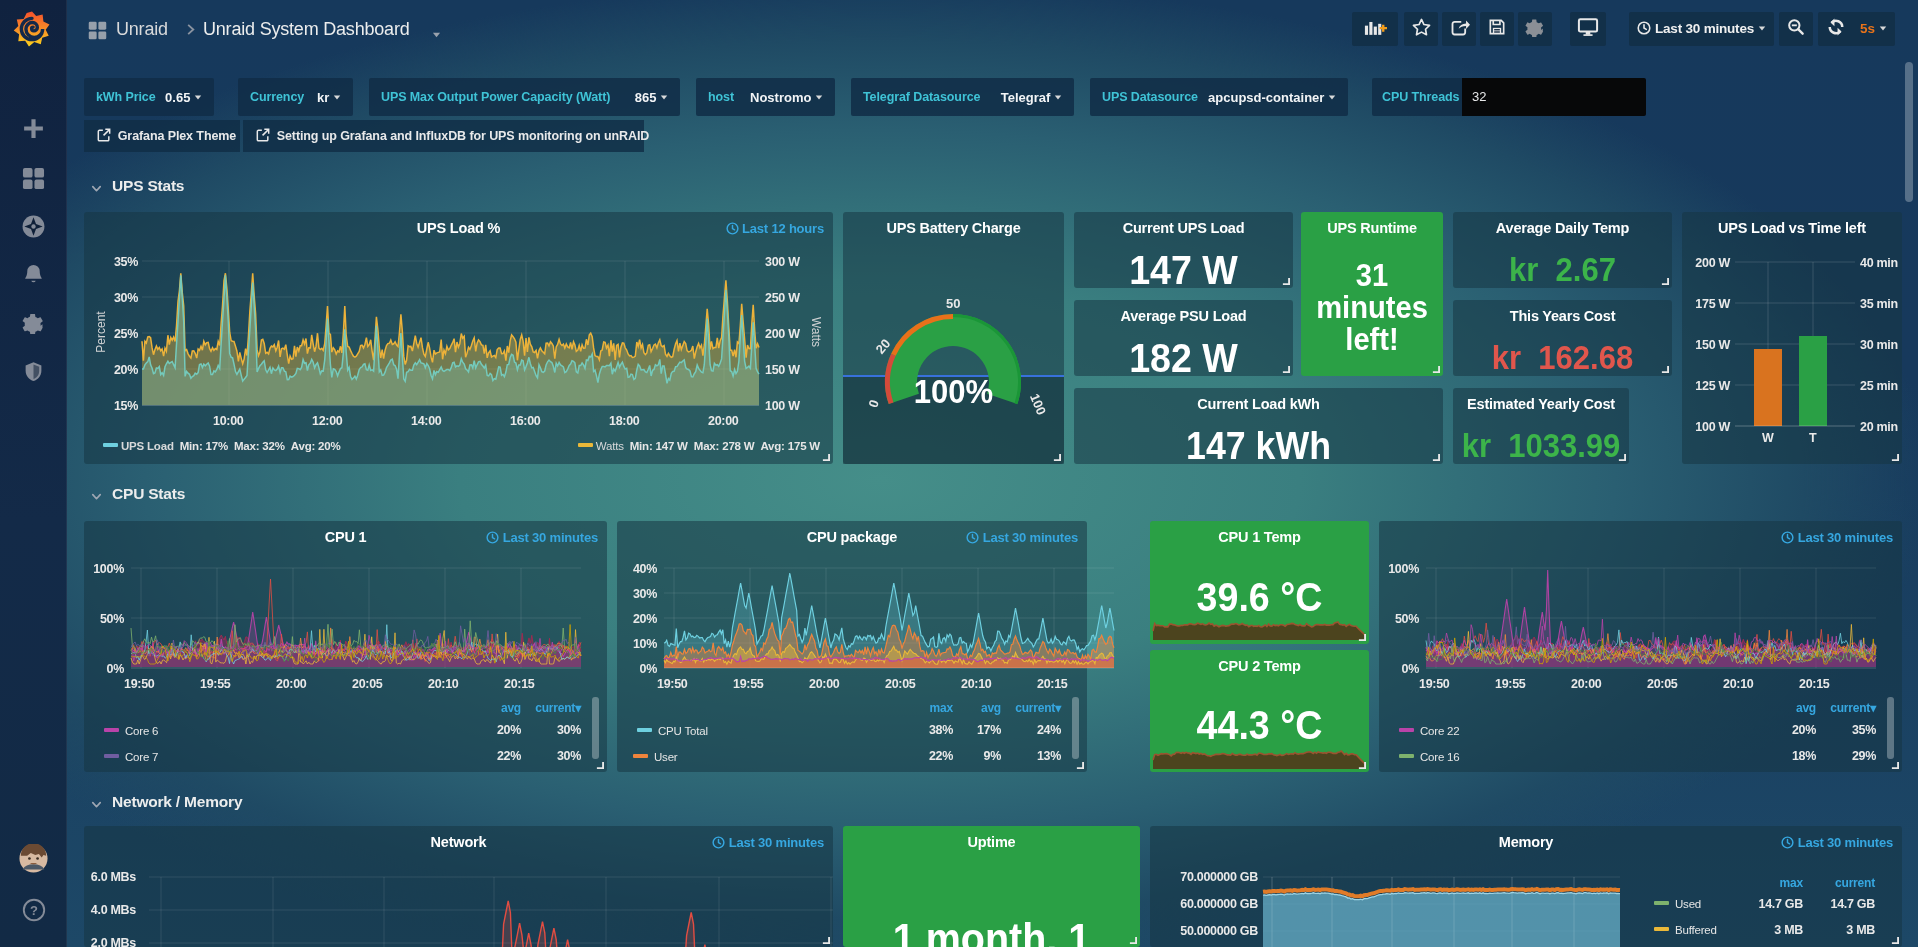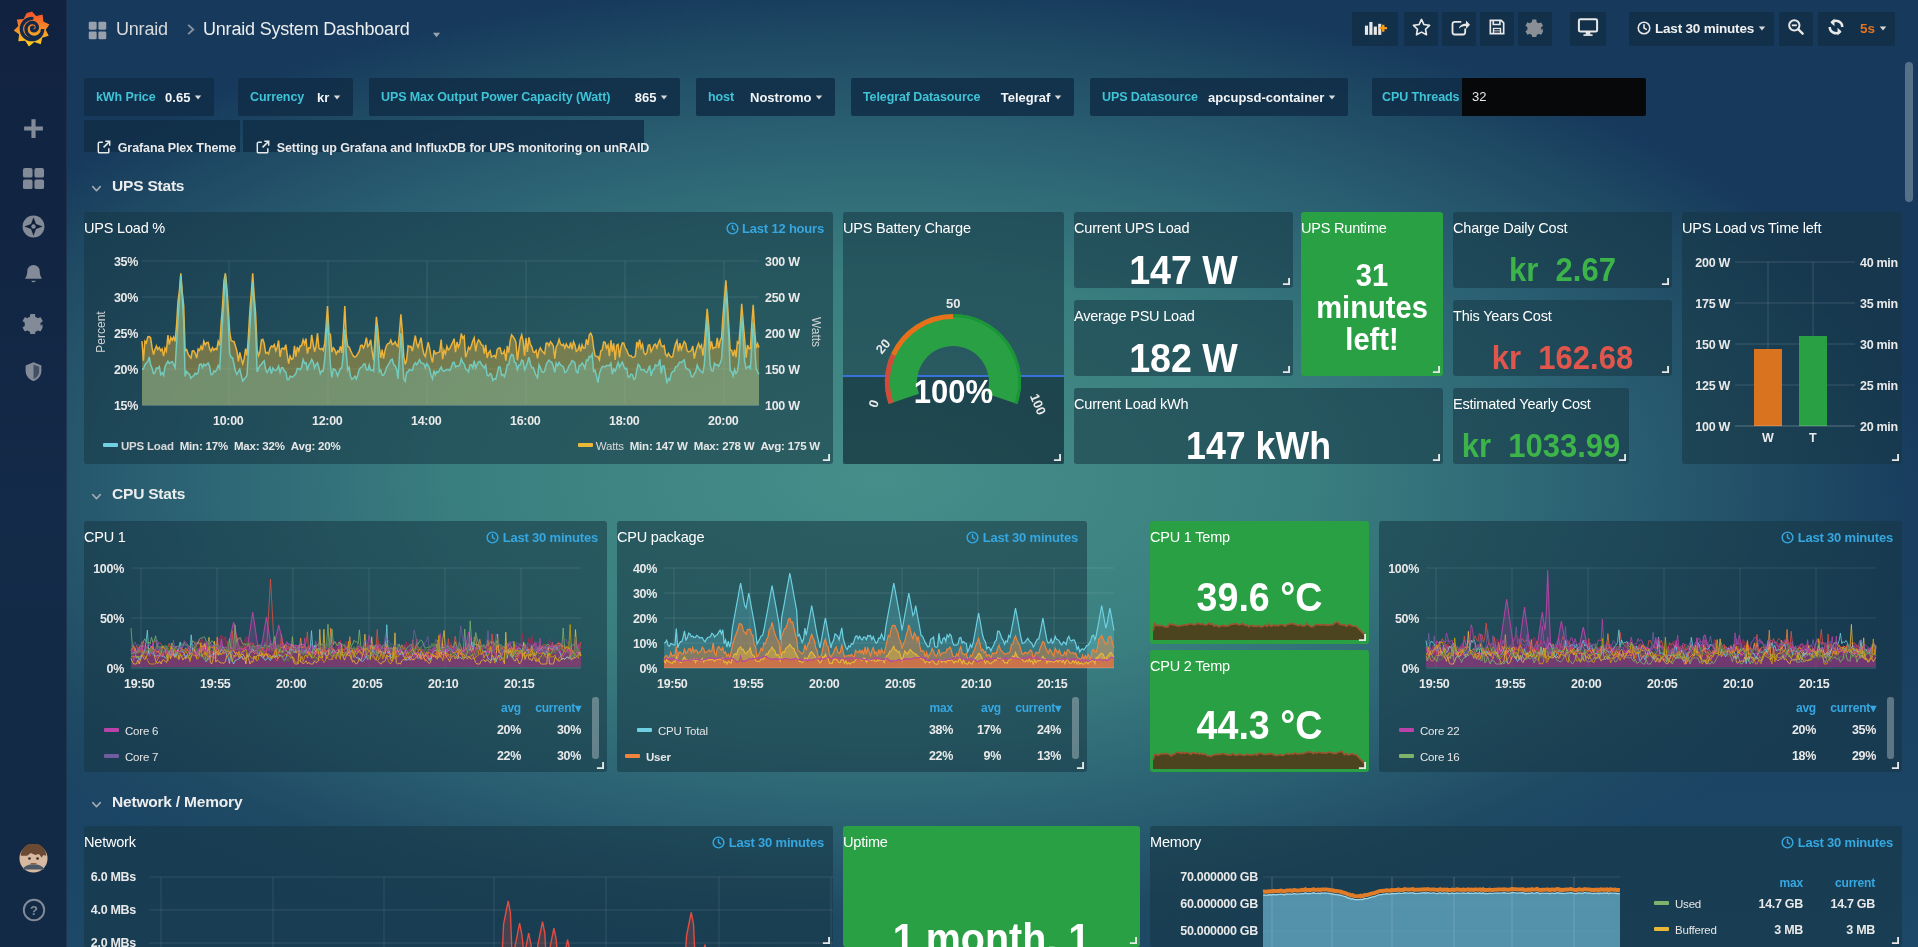--- a/index.html
+++ b/index.html
@@ -1,31 +1,31 @@
 <!DOCTYPE html>
 <html><head><meta charset="utf-8"><style>
 *{margin:0;padding:0;box-sizing:border-box}
 html,body{width:1918px;height:947px;overflow:hidden;font-family:"Liberation Sans",sans-serif}
 body{background:
 radial-gradient(ellipse 1050px 500px at 880px 480px, #458e89 0%, #3a7f80 40%, #2a5f72 70%, #1f4a64 88%, rgba(23,57,90,0) 100%),
 linear-gradient(180deg,#16395c 0%, #17395c 40%, #1d4867 100%);}
 .abs{position:absolute}
 .panel{position:absolute;background:rgba(23,54,67,0.54);border-radius:3px}
 .gpanel{position:absolute;background:#2aa045;border-radius:3px}
-.ptitle{position:absolute;top:8px;left:0;width:100%;text-align:left;color:#ffffff;font-weight:normal;font-size:14.5px;letter-spacing:-0.2px}
+.ptitle{position:absolute;top:8px;left:0;width:100%;text-align:center;color:#ffffff;font-weight:bold;font-size:14.5px;letter-spacing:-0.2px}
 .ptime{position:absolute;top:9px;right:9px;color:#36a7e0;font-size:13px;font-weight:bold;letter-spacing:-0.2px}
 .axl{position:absolute;color:#e9e9e9;font-size:12.5px;font-weight:bold;letter-spacing:-0.3px;white-space:nowrap}
 .axr{position:absolute;color:#e9e9e9;font-size:12.5px;font-weight:bold;text-align:right;letter-spacing:-0.3px;white-space:nowrap}
 .leg{position:absolute;color:#e6e6e6;font-size:11.5px;font-weight:bold;letter-spacing:-0.2px;white-space:nowrap}
 .bluehead{color:#36a7e0;font-weight:bold;font-size:12px;letter-spacing:-0.2px}
 .statv{position:absolute;left:0;width:100%;text-align:center;font-weight:bold;color:#fff;transform:scaleX(0.94);white-space:nowrap}
 .vlabel{color:#3fc3d6;font-weight:bold;font-size:12.5px;letter-spacing:-0.1px}
 .vvalue{color:#f2f4f6;font-weight:bold;font-size:13px}
 .pill{position:absolute;background:rgba(16,45,70,0.85);border-radius:2px;height:38px;top:78px;display:flex;align-items:center;justify-content:space-between;padding:0 12px;white-space:nowrap}
-.linkpill{position:absolute;background:rgba(16,45,70,0.82);height:32px;line-height:32px;top:120px;padding:12px 13px;color:#e8e9ea;font-weight:bold;font-size:12.5px;white-space:nowrap;letter-spacing:-0.1px}
+.linkpill{position:absolute;background:rgba(16,45,70,0.82);height:32px;line-height:32px;top:120px;padding:0 13px;color:#e8e9ea;font-weight:bold;font-size:12.5px;white-space:nowrap;letter-spacing:-0.1px}
 .tbtn{position:absolute;background:#123049;border-radius:2px;top:12px;height:34px}
 .sechead{position:absolute;color:#eceded;font-weight:bold;font-size:15.5px;letter-spacing:-0.2px}
 .rot{position:absolute;width:60px;text-align:center;color:#d0d2d4;font-size:12px}
 </style></head><body>
 <div class="abs" style="left:0;top:0;width:67px;height:947px;background:linear-gradient(180deg,#10223f 0%,#132a48 55%,#122a45 100%);box-shadow:inset -1px 0 0 rgba(255,255,255,0.06)"></div>
 <svg class="abs" style="left:13px;top:10px" width="38" height="38" viewBox="0 0 100 100">
 <defs>
       <linearGradient id="glg" x1="0" y1="0" x2="0" y2="1">
         <stop offset="0" stop-color="#f4502c"></stop>
         <stop offset="0.55" stop-color="#f79327"></stop>
@@ -291,21 +291,21 @@
     </svg>
   </div>
 <div class="gpanel" style="left:1301px;top:212px;width:142px;height:164px">
     <div class="ptitle">UPS Runtime</div>
 <div class="statv" style="top:48px;font-size:31px;line-height:32px">31<br>minutes<br>left!</div>
     <svg class="abs" style="right:3px;bottom:3px" width="8" height="8" viewBox="0 0 9 9">
       <path d="M8 1 V8 H1" fill="none" stroke="#e8e8e8" stroke-width="2.2"></path>
     </svg>
   </div>
 <div class="panel" style="left:1453px;top:212px;width:219px;height:76px">
-    <div class="ptitle">Charge Daily Cost</div>
+    <div class="ptitle">Average Daily Temp</div>
 <div class="statv" style="top:41px;font-size:33px;color:#3cb44a;line-height:33px">kr&nbsp; 2.67</div>
     <svg class="abs" style="right:3px;bottom:3px" width="8" height="8" viewBox="0 0 9 9">
       <path d="M8 1 V8 H1" fill="none" stroke="#e8e8e8" stroke-width="2.2"></path>
     </svg>
   </div>
 <div class="panel" style="left:1453px;top:300px;width:219px;height:76px">
     <div class="ptitle">This Years Cost</div>
 <div class="statv" style="top:41px;font-size:33px;color:#e0564c;line-height:33px">kr&nbsp; 162.68</div>
     <svg class="abs" style="right:3px;bottom:3px" width="8" height="8" viewBox="0 0 9 9">
       <path d="M8 1 V8 H1" fill="none" stroke="#e8e8e8" stroke-width="2.2"></path>
@@ -446,21 +446,21 @@
 <div class="axl" style="left:344px;top:156px">20:10</div>
 <div class="axl" style="left:420px;top:156px">20:15</div>
 <div class="bluehead abs" style="right:134px;top:180px">max</div>
     <div class="bluehead abs" style="right:86px;top:180px">avg</div>
     <div class="bluehead abs" style="right:26px;top:180px">current▾</div>
 
 <div class="leg" style="left:20px;top:204px;font-weight:normal"><span style="display:inline-block;width:15px;height:4px;background:#6ED0E0;vertical-align:3px;border-radius:1px"></span> &nbsp;CPU Total</div>
 <div class="axr" style="right:134px;top:202px;width:50px">38%</div>
     <div class="axr" style="right:86px;top:202px;width:50px">17%</div>
     <div class="axr" style="right:26px;top:202px;width:50px">24%</div>
-<div class="leg" style="left:8px;top:230px;font-weight:bold"><span style="display:inline-block;width:15px;height:4px;background:#EF843C;vertical-align:3px;border-radius:1px"></span> &nbsp;User</div>
+<div class="leg" style="left:16px;top:230px;font-weight:normal"><span style="display:inline-block;width:15px;height:4px;background:#EF843C;vertical-align:3px;border-radius:1px"></span> &nbsp;User</div>
 <div class="axr" style="right:134px;top:228px;width:50px">22%</div>
     <div class="axr" style="right:86px;top:228px;width:50px">9%</div>
     <div class="axr" style="right:26px;top:228px;width:50px">13%</div>
 
 <div class="abs" style="right:8px;top:176px;width:7px;height:62px;background:rgba(255,255,255,0.30);border-radius:3px"></div>
 <svg class="abs" style="right:3px;bottom:3px" width="8" height="8" viewBox="0 0 9 9">
       <path d="M8 1 V8 H1" fill="none" stroke="#e8e8e8" stroke-width="2.2"></path>
     </svg>
   </div>
 <div class="gpanel" style="left:1150px;top:521px;width:219px;height:123px">

